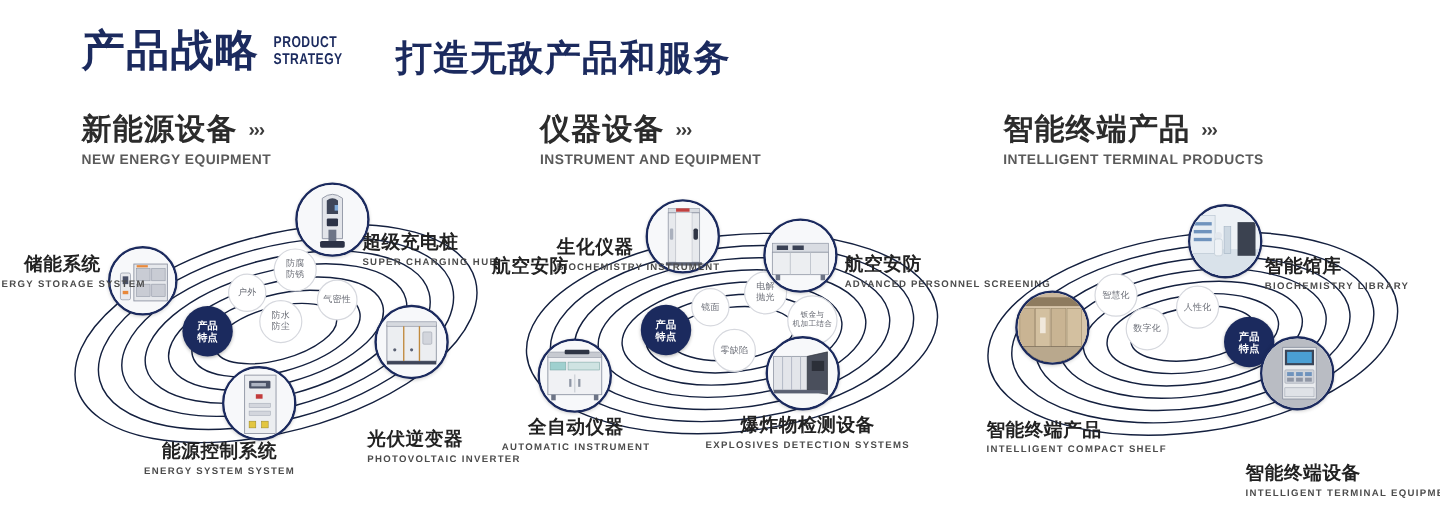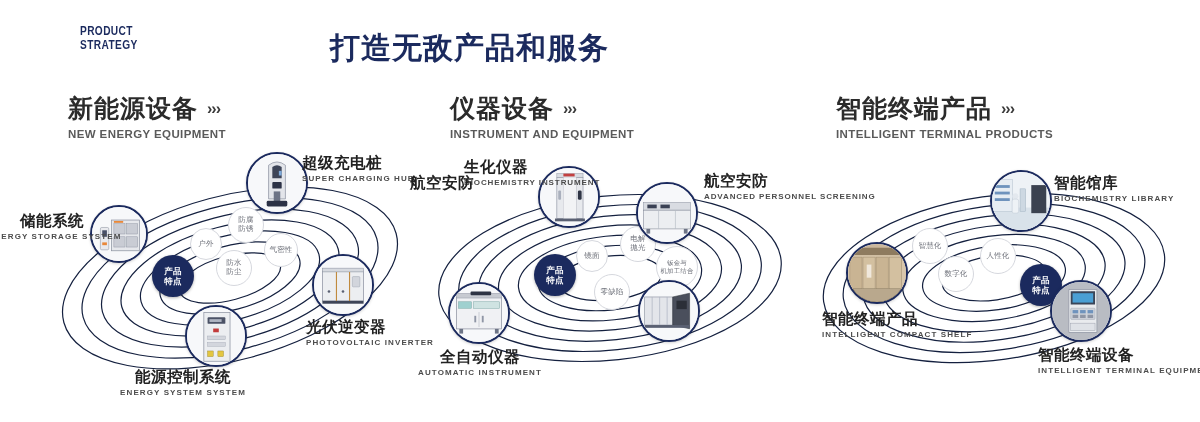--- a/index.html
+++ b/index.html
@@ -74,28 +74,29 @@
     font-size:8.5px;line-height:1.2;
     box-shadow:0 1px 3px rgba(0,0,0,.3);
   }
 
   
   .lbl{position:absolute;white-space:nowrap;}
   .lbl-cn{font-size:15.5px;font-weight:bold;color:#222;letter-spacing:.5px;line-height:1.1;}
   .lbl-en{font-size:8px;font-weight:bold;color:#4c4c4c;letter-spacing:1.1px;line-height:1.35;margin-top:3px;}
   .ta-r{text-align:right;}
   .ta-c{text-align:center;}
-  .ta-l{text-align:left;}
+  .ta-l{text-align:left;margin-top:40px;}
 </style>
 </head>
 <body>
 
 <div class="stage">
 
   <div class="header">
+    <div class="hdr-cn">产品战略</div>
     <div class="hdr-en">
       <div>PRODUCT</div>
       <div>STRATEGY</div>
     </div>
   </div>
   <div class="hdr-sub">打造无敌产品和服务</div>
 
   <div class="sect-title" style="left:450px;top:96px;">
     <div class="sect-cn"><span>仪器设备</span><span class="sect-arrows">›››</span></div>
     <div class="sect-en">INSTRUMENT AND EQUIPMENT</div>
@@ -335,20 +336,24 @@
         <rect x="0" y="0" width="62" height="62" fill="#f7f8fa"></rect>
         <rect x="5" y="16" width="30" height="30" fill="#e3e5ea" stroke="#8e94a2" stroke-width=".7"></rect>
         <line x1="13" y1="16" x2="13" y2="46" stroke="#aeb4c2" stroke-width=".8"></line>
         <line x1="21" y1="16" x2="21" y2="46" stroke="#aeb4c2" stroke-width=".8"></line>
         <line x1="29" y1="16" x2="29" y2="46" stroke="#aeb4c2" stroke-width=".8"></line>
         <path d="M35 16 l18 -4 v38 l-18 -4 z" fill="#4a4f5c" stroke="#33373f" stroke-width=".6"></path>
         <rect x="39" y="20" width="11" height="9" fill="#2b2f38"></rect>
         <rect x="5" y="46" width="48" height="3" fill="#5a6072"></rect>
       </svg>
     </div>
+    <div class="lbl ta-c" style="left:180px;top:196px;width:170px;">
+      <div class="lbl-cn">爆炸物检测设备</div>
+      <div class="lbl-en">EXPLOSIVES DETECTION SYSTEMS</div>
+    </div>
   </div>
 
   <div class="cluster" style="left:798px;top:150px;">
 
     <svg class="orbit-svg" width="400" height="260">
       <g transform="translate(196,128) rotate(-8)" fill="none" stroke="#14203f" stroke-width="1.2">
         <ellipse rx="52" ry="22"></ellipse>
         <ellipse rx="72" ry="32"></ellipse>
         <ellipse rx="92" ry="42"></ellipse>
         <ellipse rx="112" ry="52"></ellipse>

